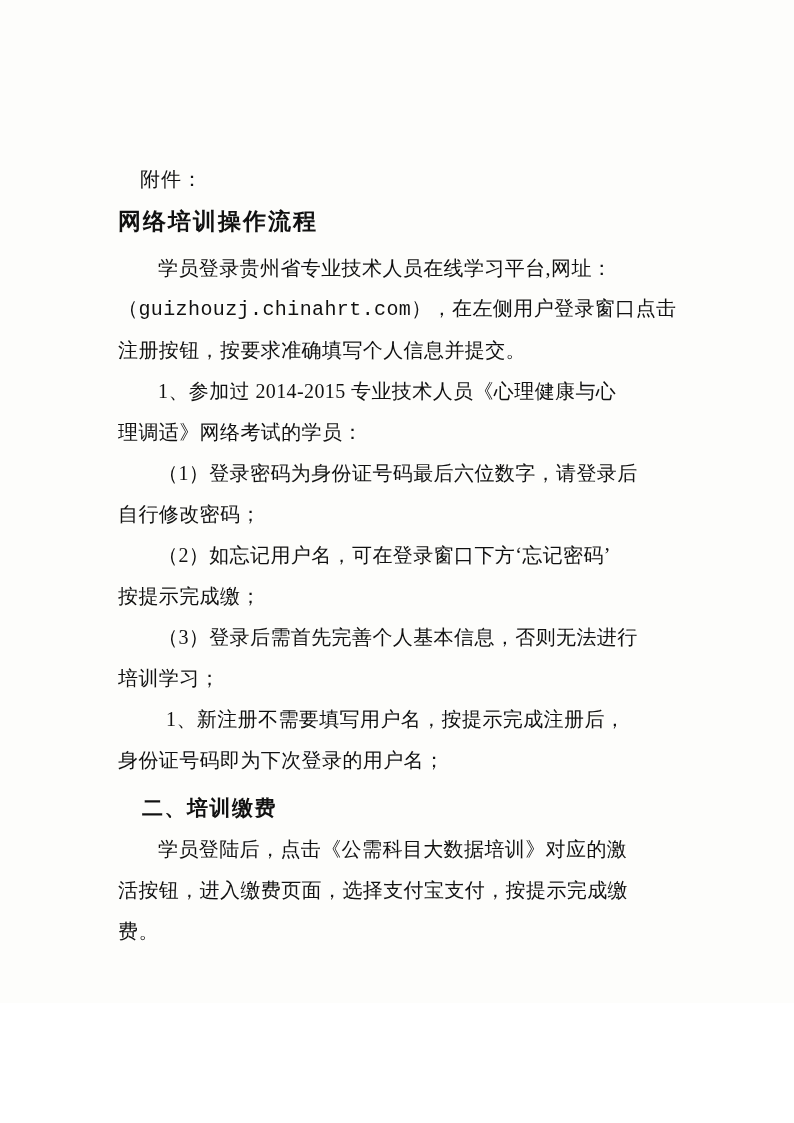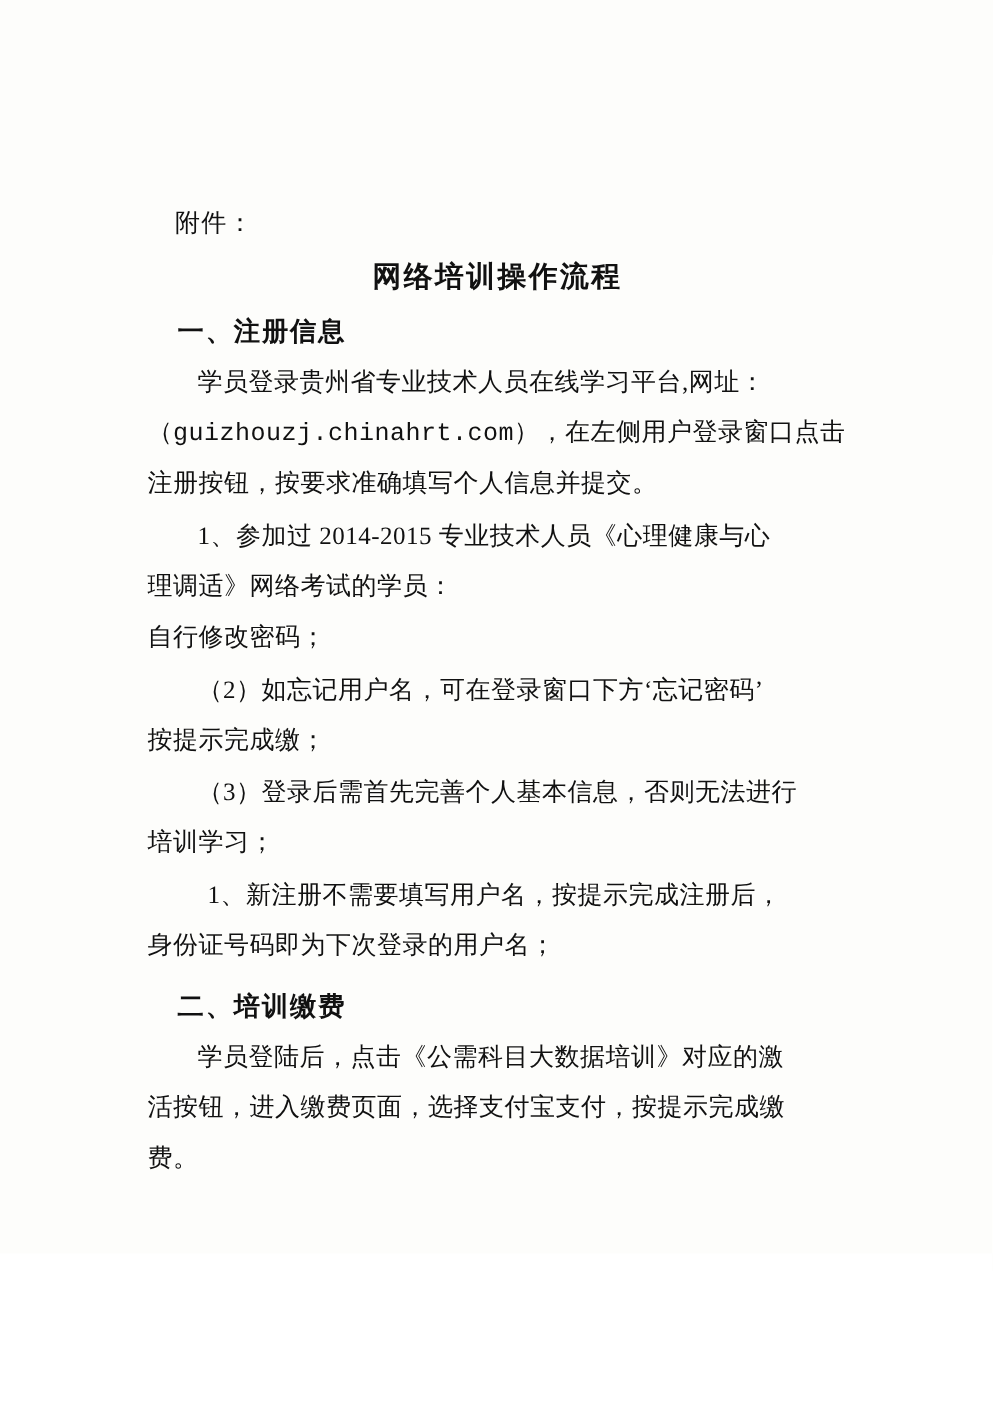--- a/index.html
+++ b/index.html
@@ -25,21 +25,20 @@
   }
   .attach-label {
     font-size: 20px;
     line-height: 1.9;
     letter-spacing: 1px;
     margin-left: 22px;
     margin-bottom: 6px;
     font-family: "Liberation Serif", "DejaVu Serif", serif;
   }
   .doc-title {
-    text-align: center;
     font-size: 23px;
     font-weight: bold;
     letter-spacing: 2px;
     margin: 8px 0 12px 0;
     font-family: Liberation Serif, serif;
   }
   .section-heading {
     font-size: 21px;
     font-weight: bold;
     letter-spacing: 1.5px;
@@ -50,21 +49,20 @@
     font-size: 20px;
     line-height: 1.95;
     letter-spacing: 0.4px;
     margin: 0 0 2px 0;
     text-indent: 40px;
     text-align: justify;
     text-justify: inter-ideograph;
   }
   p.para.cont {
     text-indent: 0;
-    font-family: Liberation Mono, monospace;
   }
   p.para.sub {
     text-indent: 40px;
   }
   p.para.sub2 {
     text-indent: 48px;
   }
   .mono {
     font-family: "Liberation Mono", "DejaVu Sans Mono", monospace;
     font-size: 18px;
@@ -88,29 +86,29 @@
 <body>
 
 <div class="page">
   <div class="content">
 
     <div class="attach-label">附件：</div>
 
     <div class="doc-title">网络培训操作流程</div>
 
     <div class="block">
-      <div class="section-heading">一、注册信息</div>
 
       <p class="para">学员登录贵州省专业技术人员在线学习平台,网址：</p>
       <p class="para cont mono">（guizhouzj.chinahrt.com），在左侧用户登录窗口点击</p>
       <p class="para cont">注册按钮，按要求准确填写个人信息并提交。</p>
 
       <p class="para sub">1、参加过 2014-2015 专业技术人员《心理健康与心</p>
       <p class="para cont">理调适》网络考试的学员：</p>
 
+      <p class="para sub">（1）登录密码为身份证号码最后六位数字，请登录后</p>
       <p class="para cont">自行修改密码；</p>
 
       <p class="para sub">（2）如忘记用户名，可在登录窗口下方‘忘记密码’</p>
       <p class="para cont">按提示完成缴；</p>
 
       <p class="para sub">（3）登录后需首先完善个人基本信息，否则无法进行</p>
       <p class="para cont">培训学习；</p>
 
       <p class="para sub2">1、新注册不需要填写用户名，按提示完成注册后，</p>
       <p class="para cont">身份证号码即为下次登录的用户名；</p>

